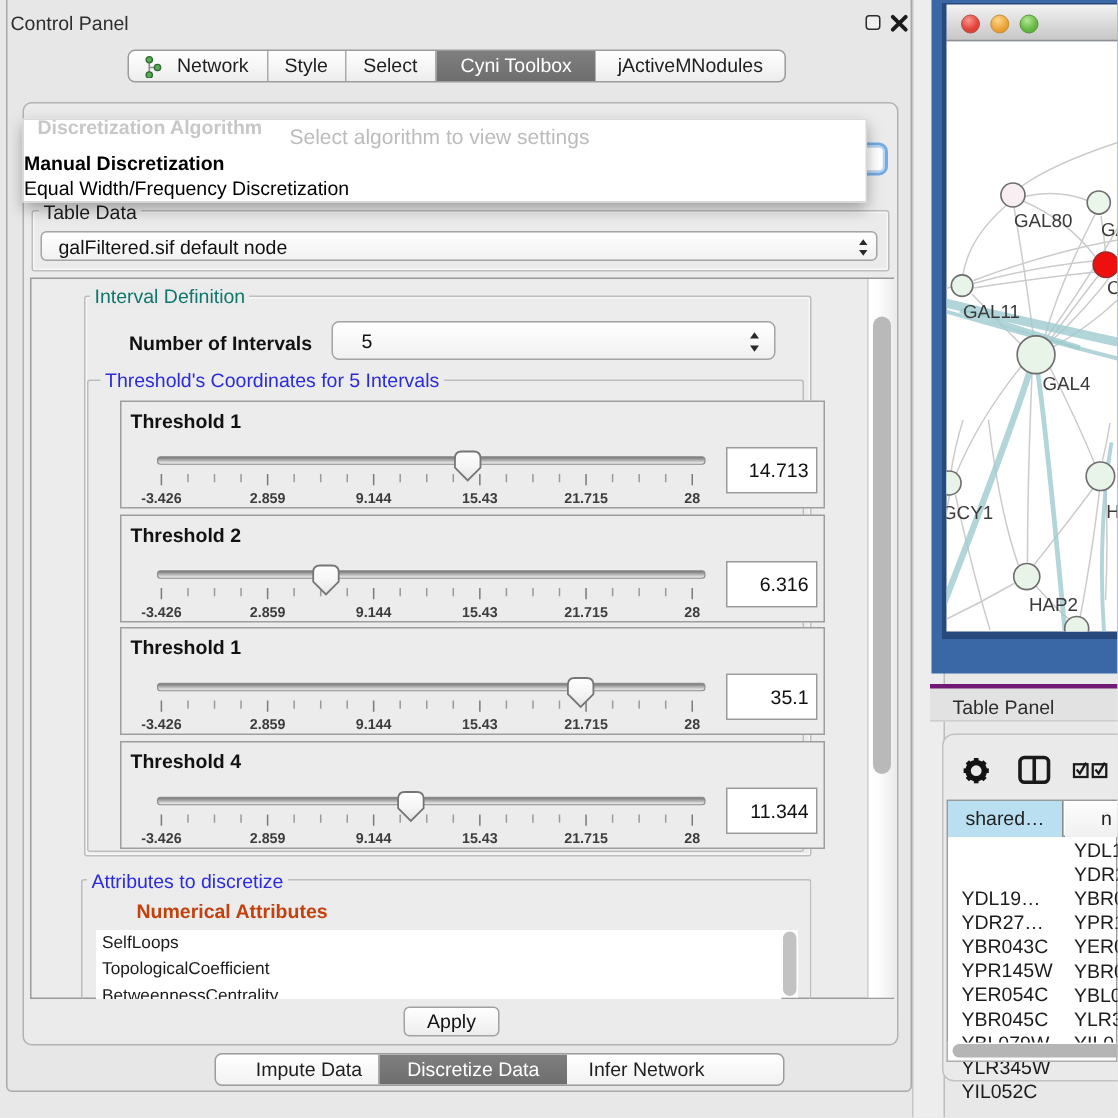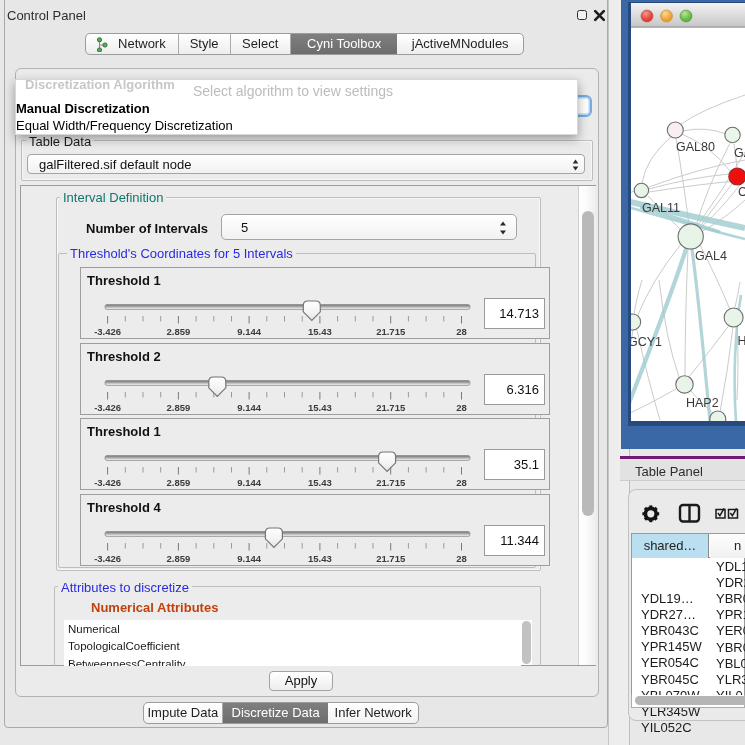--- a/index.html
+++ b/index.html
@@ -342,31 +342,31 @@
       <text x="380.5" y="67" font-size="9.5" font-weight="bold" fill="#3c3c3c" text-anchor="middle" font-family="Liberation Sans, sans-serif">28</text>
       <path d="M 184.4,37.5 q 0,-4.5 4.5,-4.5 h 8 q 4.5,0 4.5,4.5 v 6.3 L 192.9,52.3 L 184.4,43.8 Z" fill="url(#th)" stroke="#757575" stroke-width="1.2"></path>
     </svg>
   <div class="vbox">11.344</div>
 </div>
 
 <div class="group" style="left:54px; top:586px; width:487px; height:80px; border-bottom:none; box-shadow:none;"></div>
 <div class="glabel" style="left:58px; top:580px; color:#2a2ae0; background:#ececec;">Attributes to discretize</div>
 <div class="abs" style="left:59px; top:600px; font-size:13px; font-weight:bold; color:#c2410c;margin-left:32px;">Numerical Attributes</div>
 <div id="numlist">
-  <div>Numerical</div>
+  <div>SelfLoops</div>
   <div>TopologicalCoefficient</div>
   <div>BetweennessCentrality</div>
 </div>
 <div id="listsb">
     <div></div>
   </div>
 
 <div id="apply">Apply</div>
 
-<div class="seg" style="left:143px; top:702px; width:276px; background:linear-gradient(#ffffff,#f2f2f2);">
+<div class="seg" style="left:143px; top:702px; width:380px; background:linear-gradient(#ffffff,#f2f2f2);padding-left:16px;">
   <div style="width:93px;">Impute Data</div>
   <div class="sel" style="width:125px;">Discretize Data</div>
   <div style="width:106px;">Infer Network</div>
 </div>
 
 <div class="abs" style="left:560px; top:95px; width:32px; height:22px; border:2.5px solid #74abe2; border-radius:6px; background:#fff; box-shadow: inset 0 0 0 1.5px #b7d3f0;"></div>
 
 <div id="popup">
   <div class="hint">Select algorithm to view settings</div>
   <div class="it1">Manual Discretization</div>

